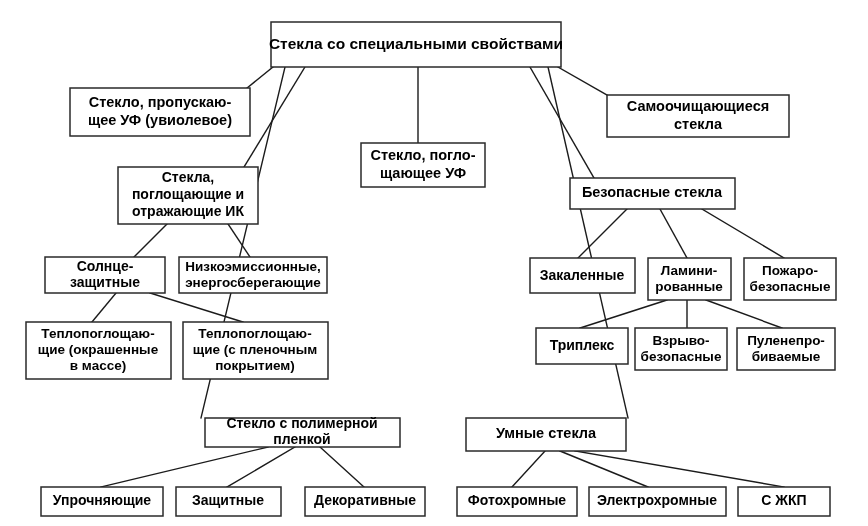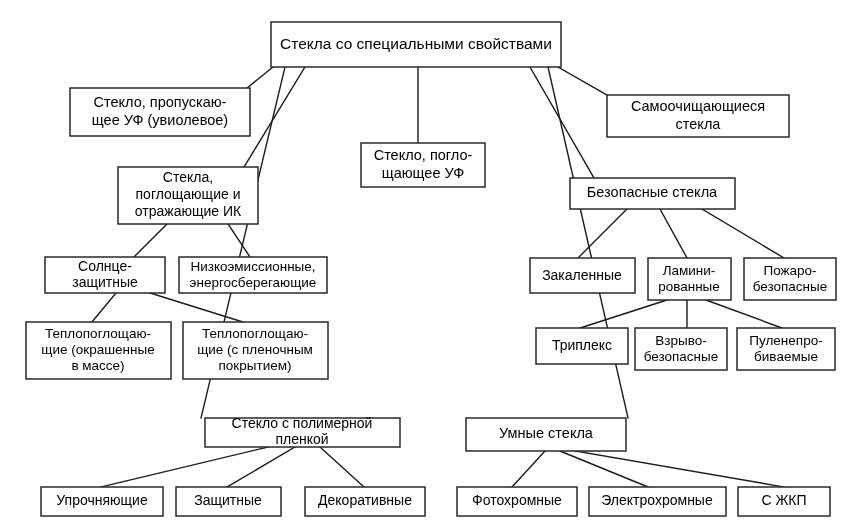--- a/index.html
+++ b/index.html
@@ -12,20 +12,21 @@
     font-family: "Liberation Sans", "DejaVu Sans", sans-serif;
     width: 868px;
     height: 526px;
     overflow: hidden;
   }
   #diagram-root {
     position: relative;
     width: 868px;
     height: 526px;
     background: #ffffff;
+    font-weight: bold;
   }
   svg.diagram-canvas {
     position: absolute;
     top: 0;
     left: 0;
     width: 868px;
     height: 526px;
     display: block;
   }
   .edge {

